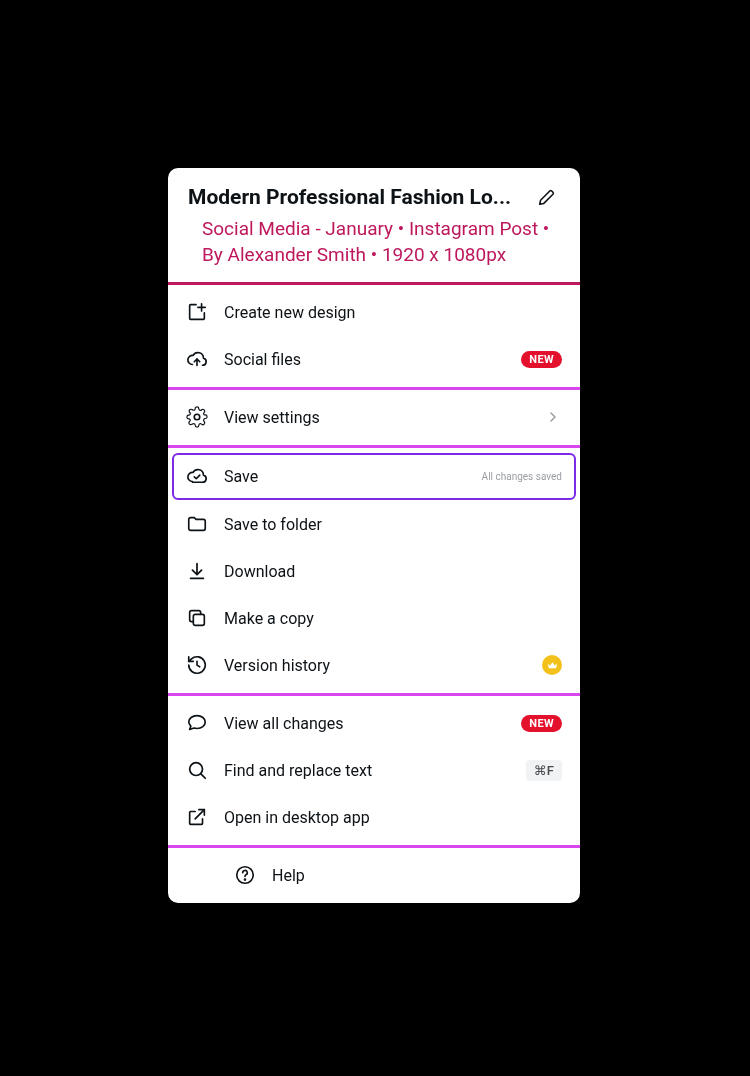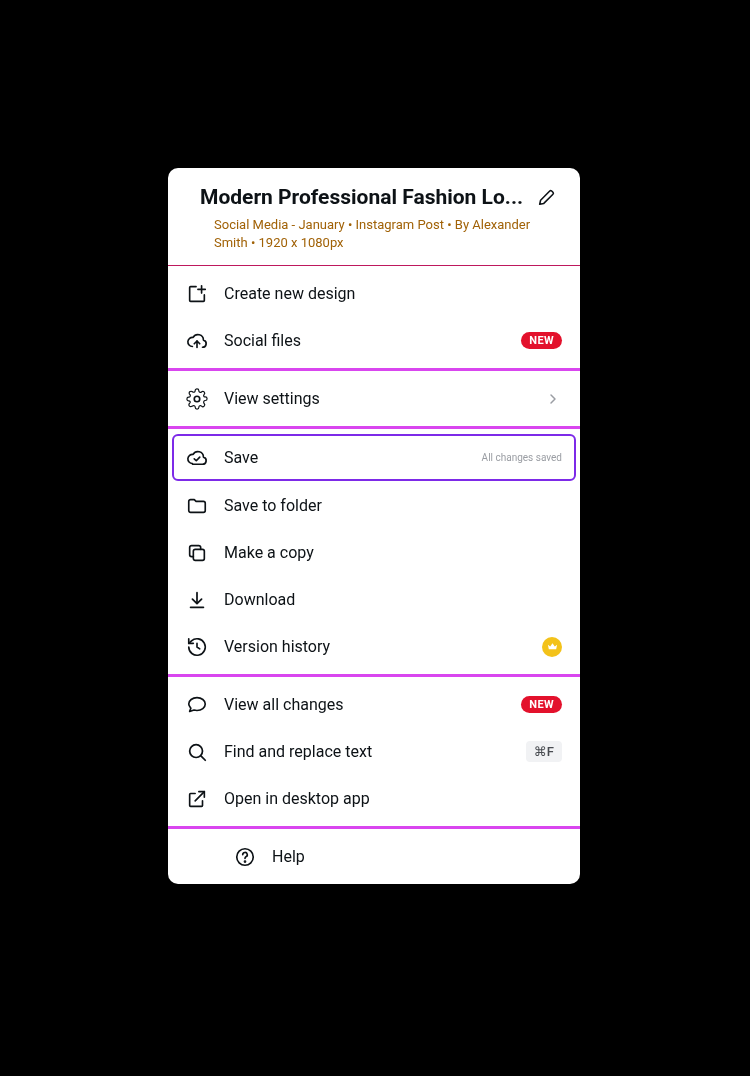--- a/index.html
+++ b/index.html
@@ -16,22 +16,22 @@
     position: absolute;
     left: 168px;
     top: 168px;
     width: 412px;
     background: #fff;
     border-radius: 10px;
     overflow: hidden;
     box-shadow: 0 2px 10px rgba(0,0,0,0.3);
   }
   .header {
-    padding: 16px 20px 14px 32px;
-    border-bottom: 1px solid #be185d;
+    padding: 16px 20px 14px 20px;
+    border-bottom: 3px solid #be185d;
   }
   .title-row {
     display: flex;
     align-items: center;
     gap: 8px;
   }
   .title {
     font-size: 21px;
     font-weight: 700;
     line-height: 1.25;
@@ -44,23 +44,23 @@
     flex: none;
     width: 26px;
     height: 26px;
     display: flex;
     align-items: center;
     justify-content: center;
     border-radius: 4px;
   }
   .meta {
     margin-top: 6px;
-    font-size: 13px;
+    font-size: 19px;
     line-height: 1.35;
-    color: #a16207;
+    color: #be185d;
     padding-left: 14px;
   }
   .group {
     border-bottom: 3px solid #d946ef;
     padding: 4px 0;
   }
   .group:last-child { border-bottom: none; padding-left: 48px; }
   .row {
     display: flex;
     align-items: center;
@@ -213,36 +213,36 @@
     <div class="row">
       <span class="icon">
         <svg width="22" height="22" viewBox="0 0 24 24" fill="none" stroke="#0d1216" stroke-width="1.8" stroke-linecap="round" stroke-linejoin="round">
           <path d="M3 7a2 2 0 0 1 2-2h4l2 2h8a2 2 0 0 1 2 2v8a2 2 0 0 1-2 2H5a2 2 0 0 1-2-2V7z"></path>
         </svg>
       </span>
       <span class="label">Save to folder</span>
     </div>
     <div class="row">
       <span class="icon">
-        <svg width="22" height="22" viewBox="0 0 24 24" fill="none" stroke="#0d1216" stroke-width="1.8" stroke-linecap="round" stroke-linejoin="round">
-          <rect x="8" y="8" width="12" height="12" rx="2"></rect>
-          <path d="M16 8V6a2 2 0 0 0-2-2H6a2 2 0 0 0-2 2v8a2 2 0 0 0 2 2h2"></path>
-        </svg>
-      </span>
-      <span class="label">Make a copy</span>
-    </div>
-    <div class="row">
-      <span class="icon">
         <svg width="22" height="22" viewBox="0 0 24 24" fill="none" stroke="#0d1216" stroke-width="1.9" stroke-linecap="round" stroke-linejoin="round">
           <path d="M12 4v11"></path>
             <path d="M7 11l5 5 5-5"></path>
             <path d="M5 20h14"></path>
         </svg>
       </span>
       <span class="label">Download</span>
+    </div>
+    <div class="row">
+      <span class="icon">
+        <svg width="22" height="22" viewBox="0 0 24 24" fill="none" stroke="#0d1216" stroke-width="1.8" stroke-linecap="round" stroke-linejoin="round">
+          <rect x="8" y="8" width="12" height="12" rx="2"></rect>
+          <path d="M16 8V6a2 2 0 0 0-2-2H6a2 2 0 0 0-2 2v8a2 2 0 0 0 2 2h2"></path>
+        </svg>
+      </span>
+      <span class="label">Make a copy</span>
     </div>
     <div class="row">
       <span class="icon">
         <svg width="22" height="22" viewBox="0 0 24 24" fill="none" stroke="#0d1216" stroke-width="1.8" stroke-linecap="round" stroke-linejoin="round">
           <path d="M3 12a9 9 0 1 0 3-6.7L3 8"></path>
           <polyline points="3 3 3 8 8 8"></polyline>
           <path d="M12 8v4l3 2"></path>
         </svg>
       </span>
       <span class="label">Version history</span>

